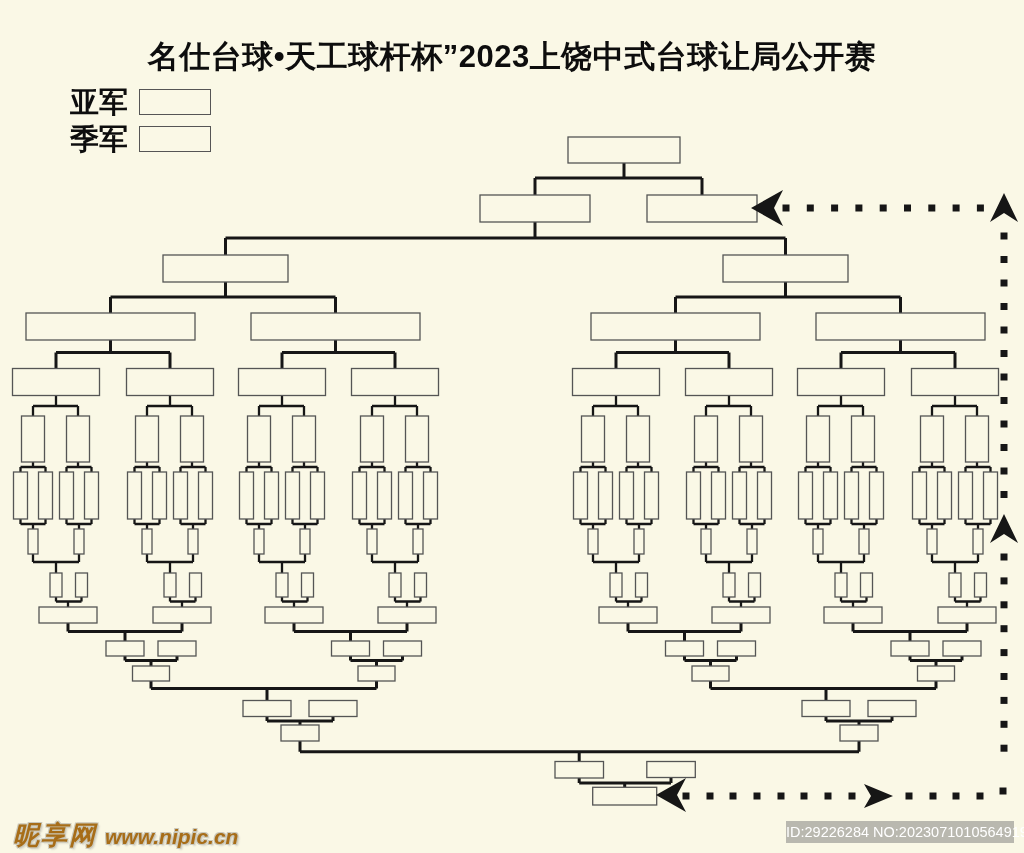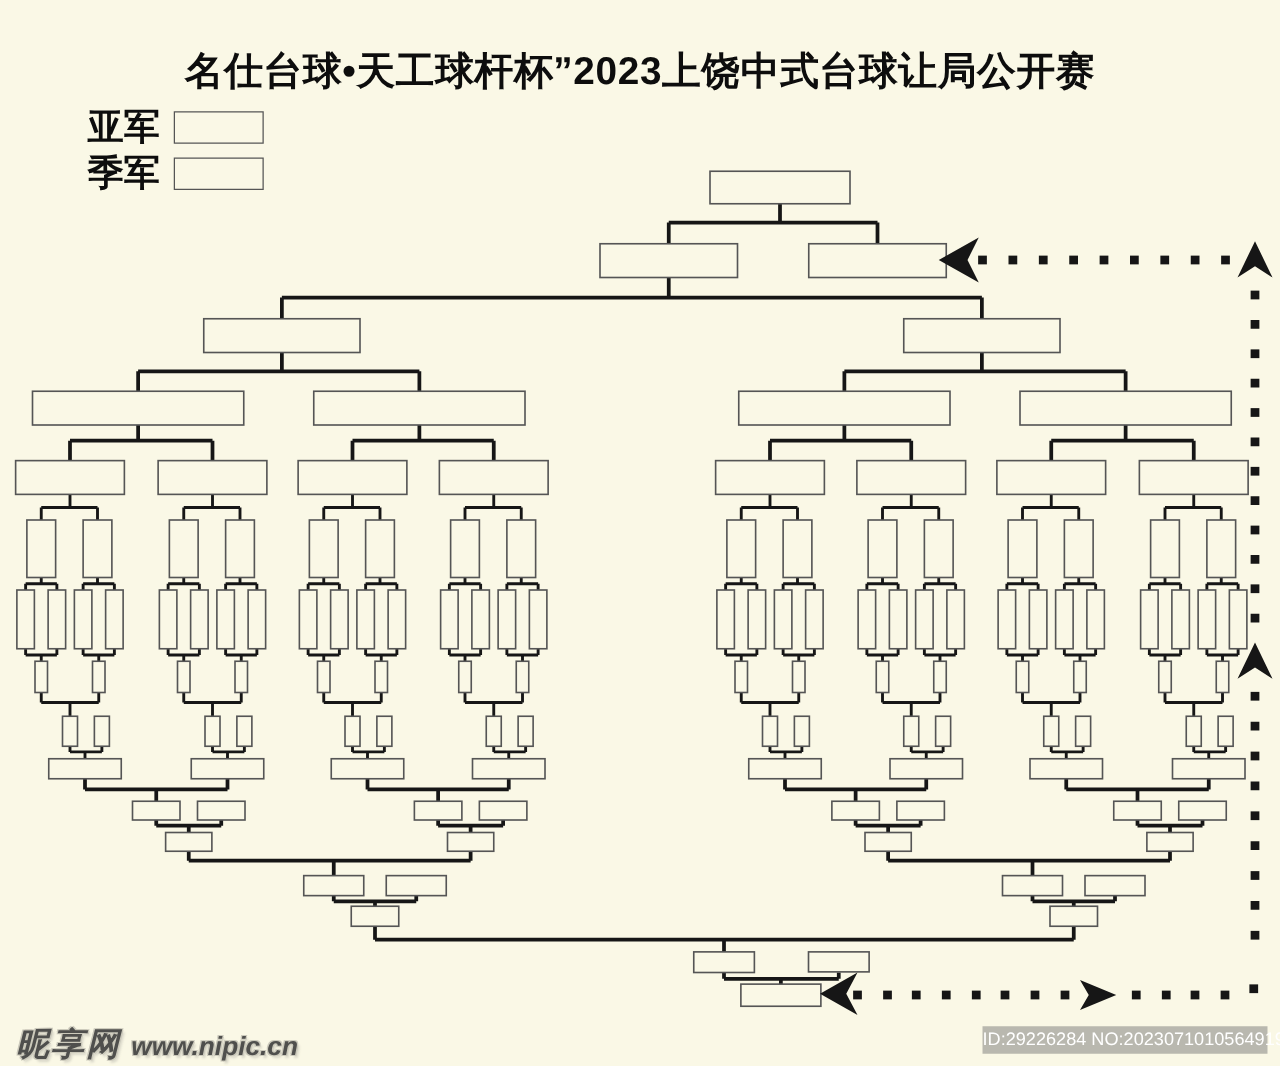--- a/index.html
+++ b/index.html
@@ -17,21 +17,21 @@
     position:absolute;top:93px;left:561px;width:128px;text-align:center;
     font-size:32px;font-weight:900;color:#0d0d0d;letter-spacing:4px;
   }
   .legend-row{position:absolute;left:70px;display:flex;align-items:center;gap:11px;height:30px;}
   .legend-row .legend-label{font-size:29px;font-weight:900;color:#0d0d0d;line-height:30px;}
   .legend-row .legend-box{width:72px;height:26px;border:1.6px solid var(--box-border);background:var(--box-fill);box-sizing:border-box;}
   #legend-row-1{top:87px;justify-content:flex-end;} #legend-row-2{top:124px;} #legend-row-3{top:161px;}
   #bracket-svg{position:absolute;left:0;top:0;}
   .watermark{
     position:absolute;left:13px;top:818px;white-space:nowrap;
-    font-weight:900;font-style:italic;color:#404040;opacity:0.92;
+    font-weight:900;font-style:italic;color:#a16207;opacity:0.92;
     text-shadow:1px 1px 0 #c7c5b8,-1px -1px 0 #c7c5b8,1px -1px 0 #c7c5b8,-1px 1px 0 #c7c5b8,2px 2px 2px #d6d4c6;
   }
   .watermark .wm-name{font-size:26px;letter-spacing:2px;}
   .watermark .wm-url{font-size:21px;margin-left:8px;}
   .footer-id{
     position:absolute;left:786px;top:821px;width:228px;height:22px;
     background:var(--footer-bg);color:var(--footer-text);
     font-size:14.5px;line-height:22px;text-align:center;white-space:nowrap;
   }
 </style>

